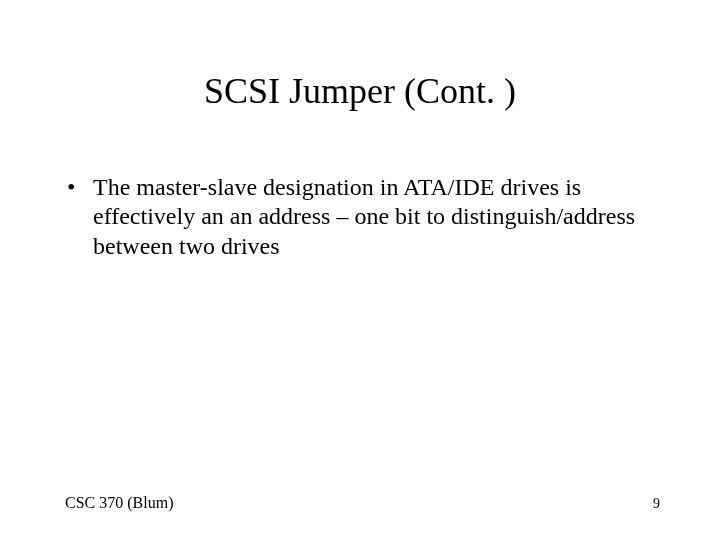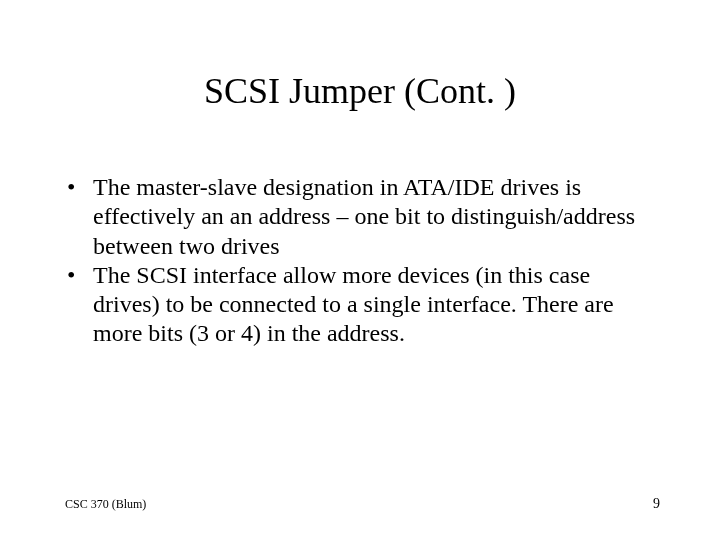--- a/index.html
+++ b/index.html
@@ -50,40 +50,39 @@
     content: "•";
     position: absolute;
     left: 2px;
     top: 0;
     font-size: 24px;
   }
   .footer-left {
     position: absolute;
     left: 65px;
     bottom: 28px;
-    font-size: 12px;
+    font-size: 16px;
   }
   .footer-right {
     position: absolute;
     right: 60px;
     bottom: 28px;
     font-size: 14px;
   }
 </style>
 </head>
 <body>
 
 <div class="slide">
 
   <div class="title">SCSI Jumper (Cont. )</div>
 
   <div class="body">
     <ul class="bullets">
       <li>The master-slave designation in ATA/IDE drives is effectively an an address – one bit to distinguish/address between two drives</li>
-      <li>The SCSI interface allow more devices (in this case drives) to be connected to a single interface. There are more bits (3 or 4) in the address.</li>
     </ul>
   </div>
 
   <div class="footer-left">CSC 370 (Blum)</div>
 
   <div class="footer-right">9</div>
 
 </div>
 
 </body></html>

